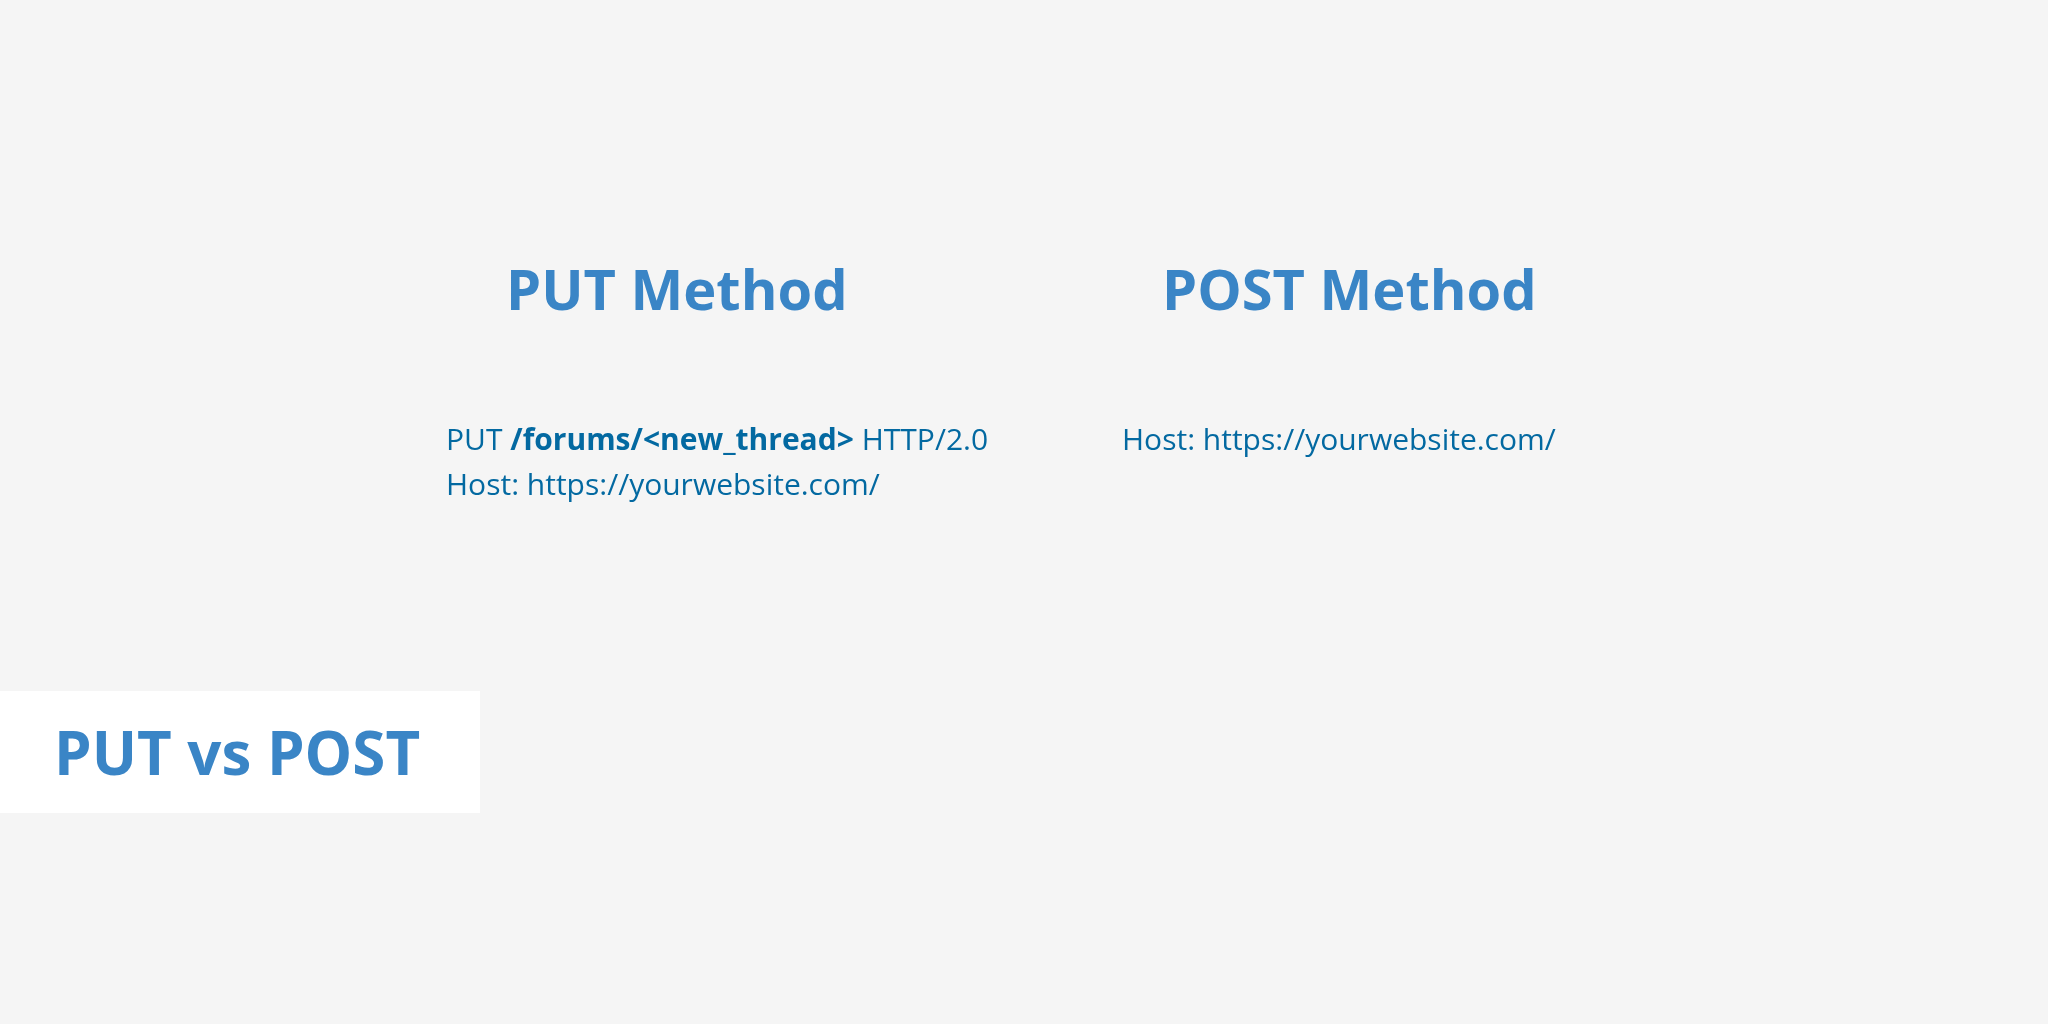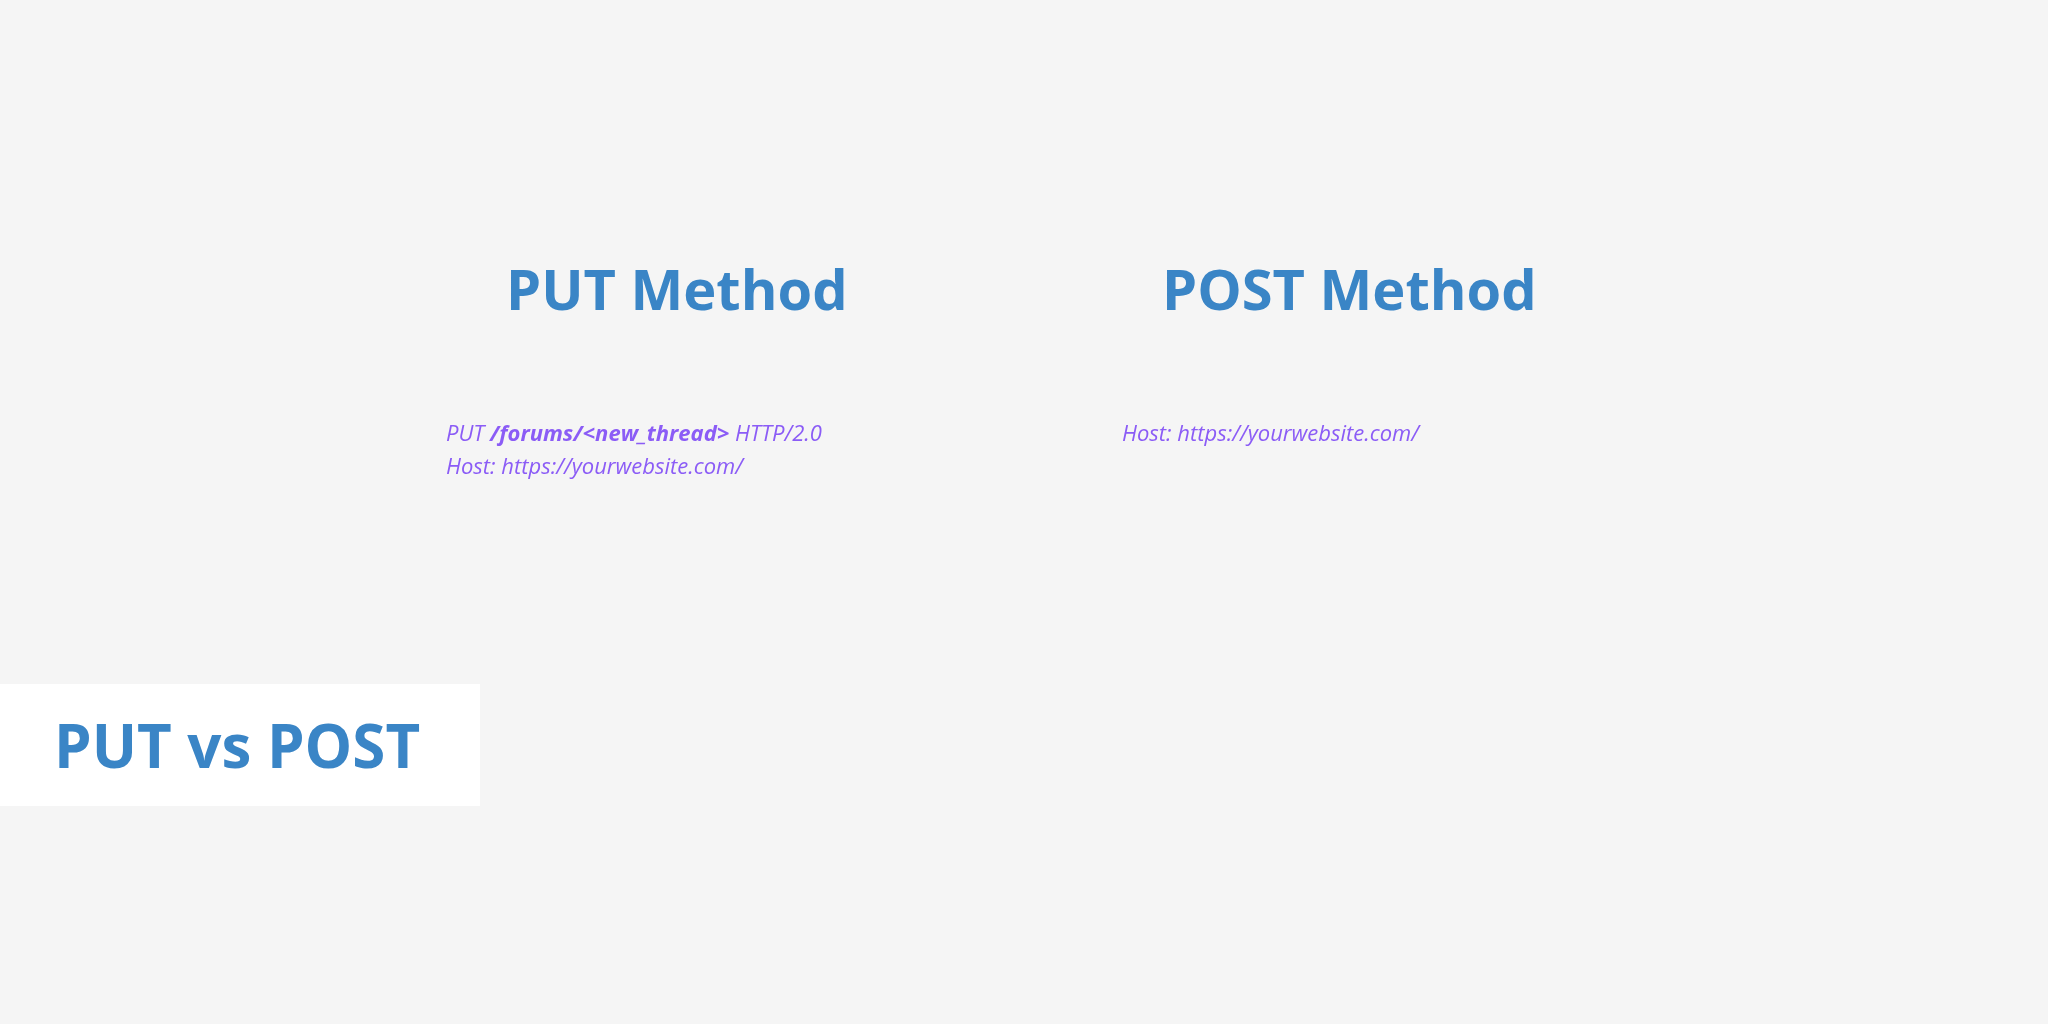--- a/index.html
+++ b/index.html
@@ -33,34 +33,33 @@
     
     .method-heading {
       color: #3a85c6;
       font-size: 56px;
       font-weight: 700;
       margin-bottom: 90px;
       align-self: center;
     }
     
     .request-block {
-      color: #8b5cf6;
-      font-size: 22px;
+      color: #0369a1;
+      font-size: 30px;
       line-height: 1.5;
       font-weight: 400;
-      font-style: italic;
     }
     
     .request-block .bold {
       font-weight: 700;
     }
     
     .badge {
       position: absolute;
-      bottom: 218px;
+      bottom: 211px;
       left: 0;
       background-color: #ffffff;
       padding: 20px 60px 20px 54px;
       color: #3a85c6;
       font-size: 60px;
       font-weight: 700;
     }
     
     .left-column {
       width: 560px;

